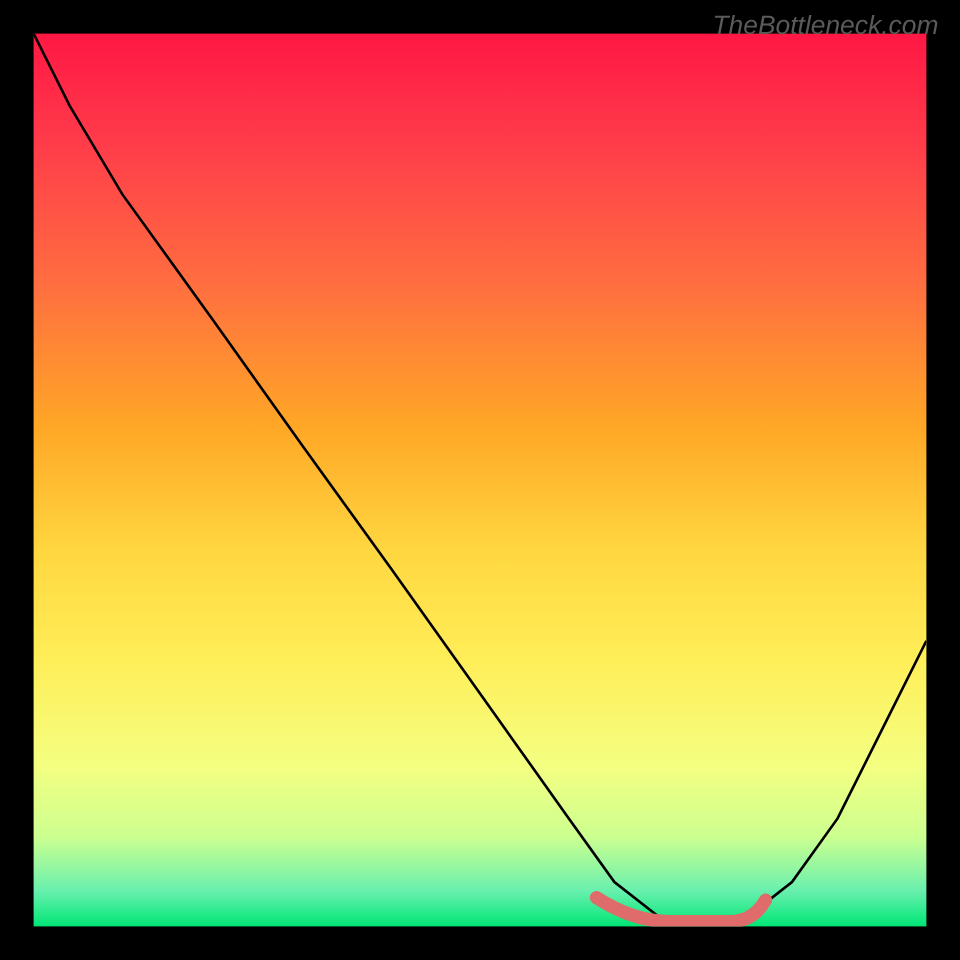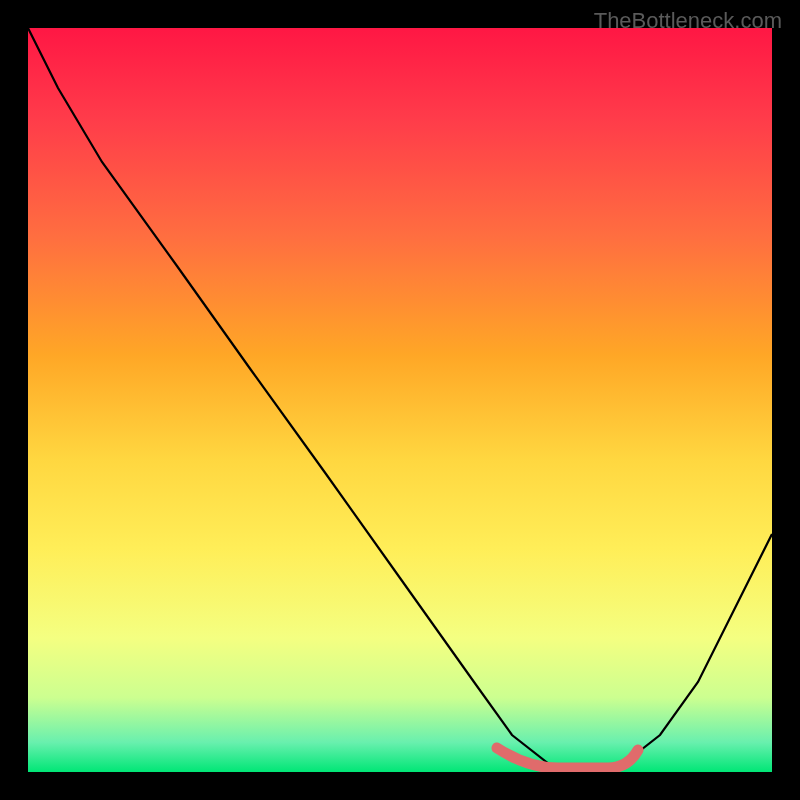--- a/index.html
+++ b/index.html
@@ -1,17 +1,17 @@
 <!DOCTYPE html>
 <html><head>
 <meta charset="utf-8">
 <style>
   * { margin: 0; padding: 0; box-sizing: border-box; }
   body { width: 800px; height: 800px; background: #000; position: relative; font-family: Arial, sans-serif; }
-  .watermark { position: absolute; top: 8px; right: 18px; color: #5a5a5a; font-size: 22px; font-weight: 500; z-index: 10; }
+  .watermark { position: absolute; top: 8px; right: 18px; color: #5a5a5a; font-size: 22px; font-weight: 500; z-index: 10; font-style: italic; }
   .chart-area { position: absolute; left: 28px; top: 28px; width: 744px; height: 744px; }
   .gradient-bg { width: 100%; height: 100%; background: linear-gradient(to bottom,
       #ff1744 0%,
       #ff3b4a 12%,
       #ff6e40 28%,
       #ffa726 44%,
       #ffd740 58%,
       #ffee58 70%,
       #f4ff81 82%,
       #ccff90 90%,

